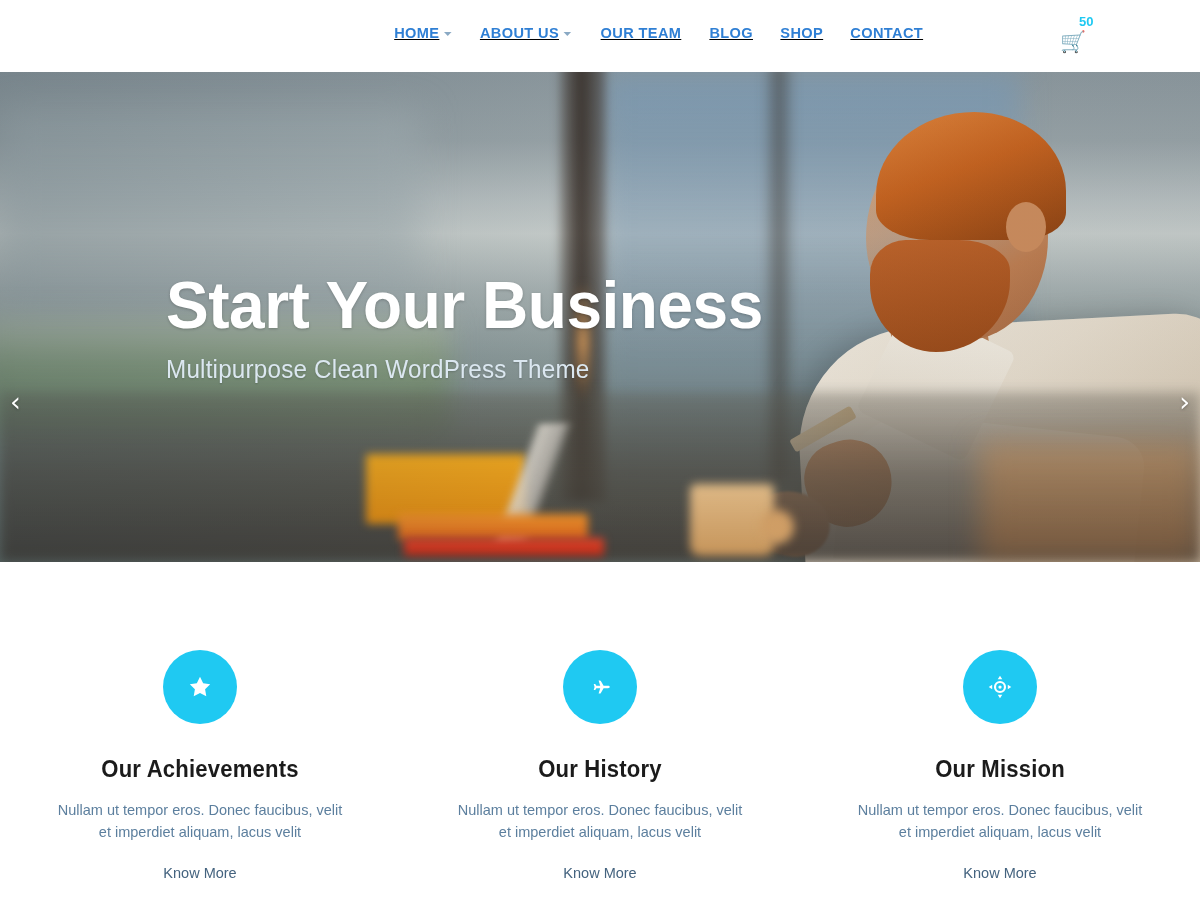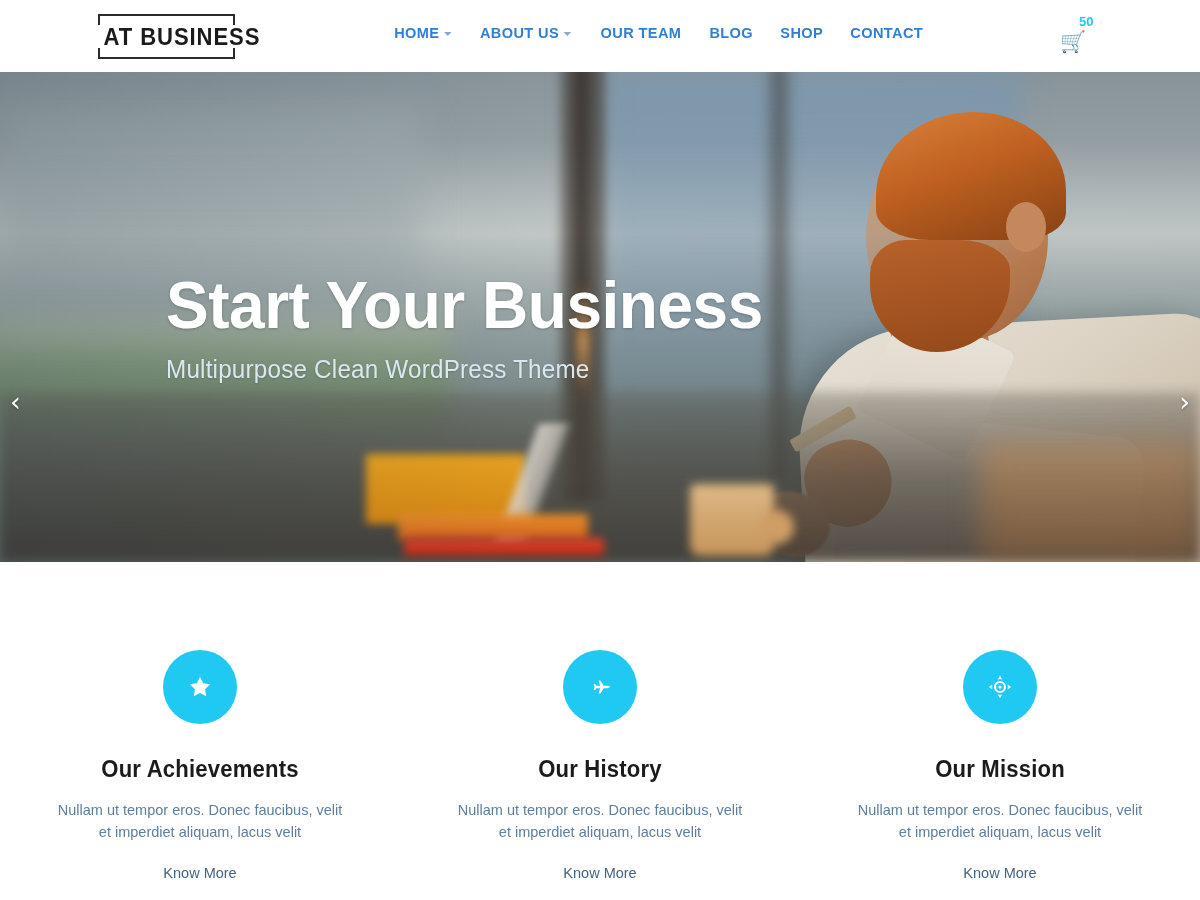--- a/index.html
+++ b/index.html
@@ -73,20 +73,21 @@
   }
 
   .main-nav {
     position: absolute;
     left: 392px;
     top: 24px;
     display: flex;
     align-items: center;
     gap: 0;
     white-space: nowrap;
+    text-decoration: underline;
   }
   .nav-item {
     display: inline-flex;
     align-items: center;
     gap: 5px;
     padding: 0 12px;
     font-family: "Liberation Sans Narrow", "Liberation Sans", sans-serif;
     font-weight: 700;
     font-size: 15.5px;
     letter-spacing: 0.4px;
@@ -475,29 +476,20 @@
     color: #44637f;
     text-decoration: none;
     cursor: pointer;
   }
 </style>
 </head>
 <body>
 
 <header class="site-header">
 
-  <div class="logo-wrap">
-    <div class="logo-box">
-      <span class="lb-v tl"></span>
-      <span class="lb-v tr"></span>
-      <span class="lb-v bl"></span>
-      <span class="lb-v br"></span>
-      <div class="logo-text">AT  BUSINESS</div>
-    </div>
-  </div>
 
   <nav class="main-nav">
     <a class="nav-item" href="#">
       <span>HOME</span>
       <span class="caret"></span>
     </a>
     <a class="nav-item" href="#">
       <span>ABOUT US</span>
       <span class="caret"></span>
     </a>

